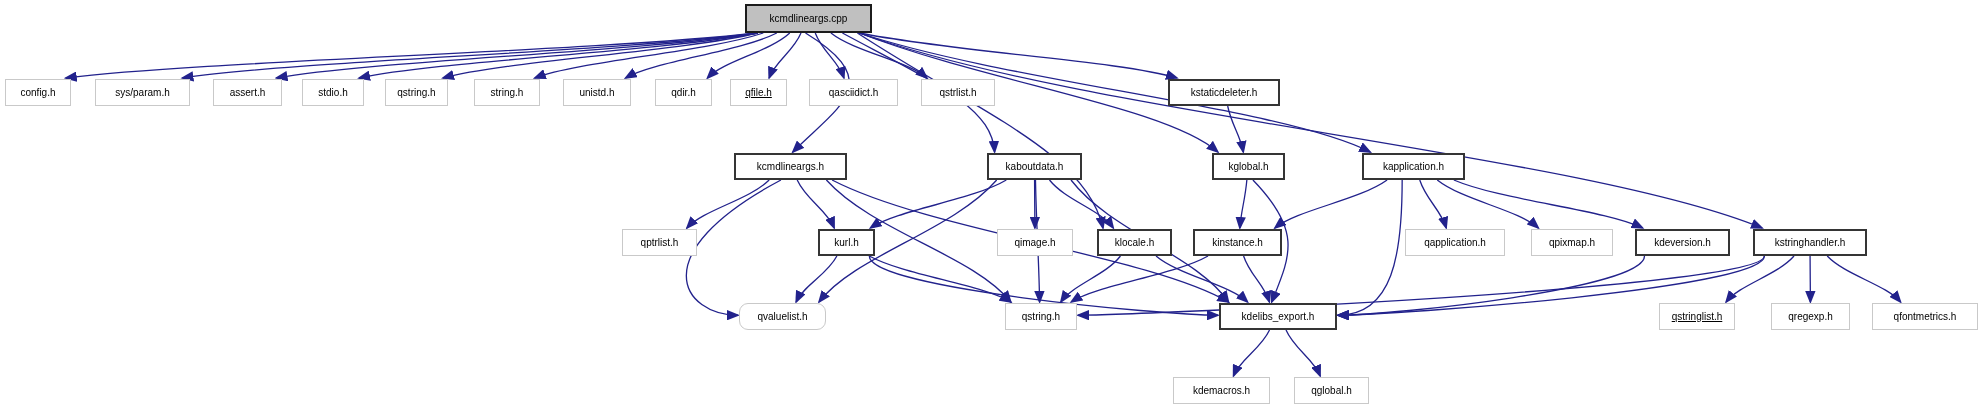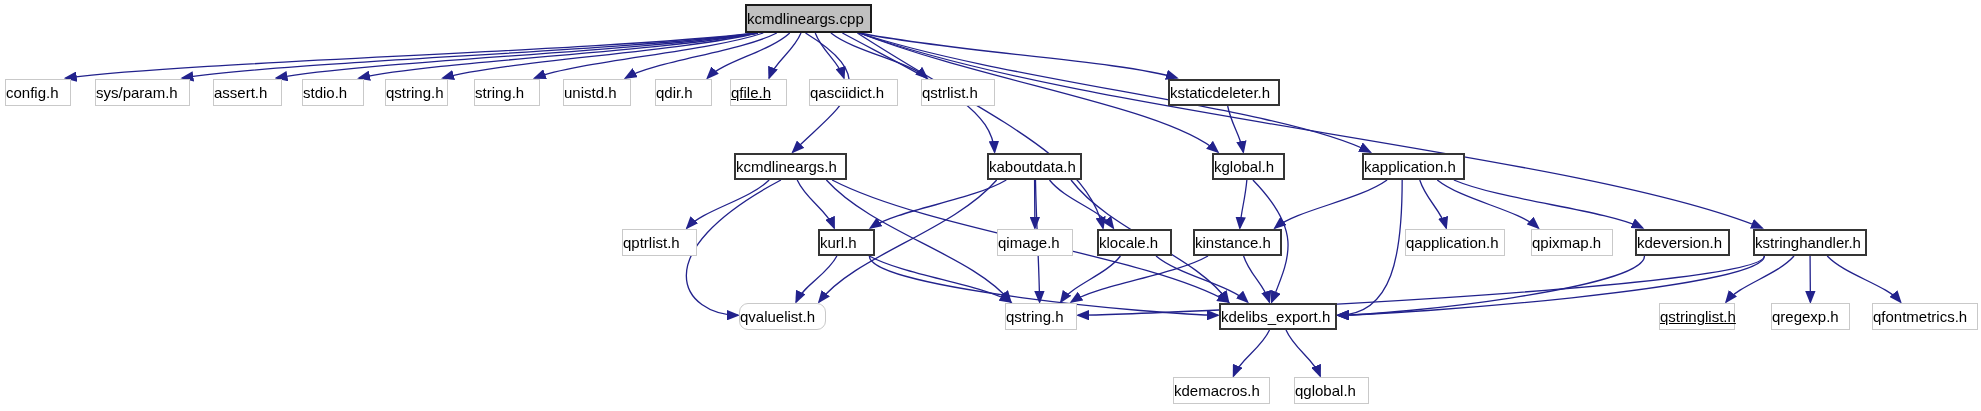--- a/index.html
+++ b/index.html
@@ -7,25 +7,25 @@
     position:relative;
     width:1981px;height:411px;
     background:var(--bg,#ffffff);
     font-family:"Liberation Sans",sans-serif;
     overflow:hidden;
   }
   #edge-layer{position:absolute;left:0;top:0;width:100%;height:100%;}
   .edge{fill:none;stroke:var(--edge,#22228c);stroke-width:1.3px;}
   .node{
     position:absolute;
-    display:flex;align-items:center;justify-content:flex-start;
+    display:flex;align-items:center;justify-content:center;
     box-sizing:border-box;
     background:var(--node-fill,#ffffff);
     color:var(--text,#000000);
-    font-size:15px;
+    font-size:10px;
     white-space:nowrap;
     line-height:1;
   }
   .node.plain{border:1px solid var(--plain-border,#c9c9c9);}
   .node.linked{border:2px solid var(--linked-border,#353535);}
   .node.root{border:2px solid #1c1c1c;background:var(--root-fill,#c0c0c0);}
 </style>
 </head>
 <body>
 

